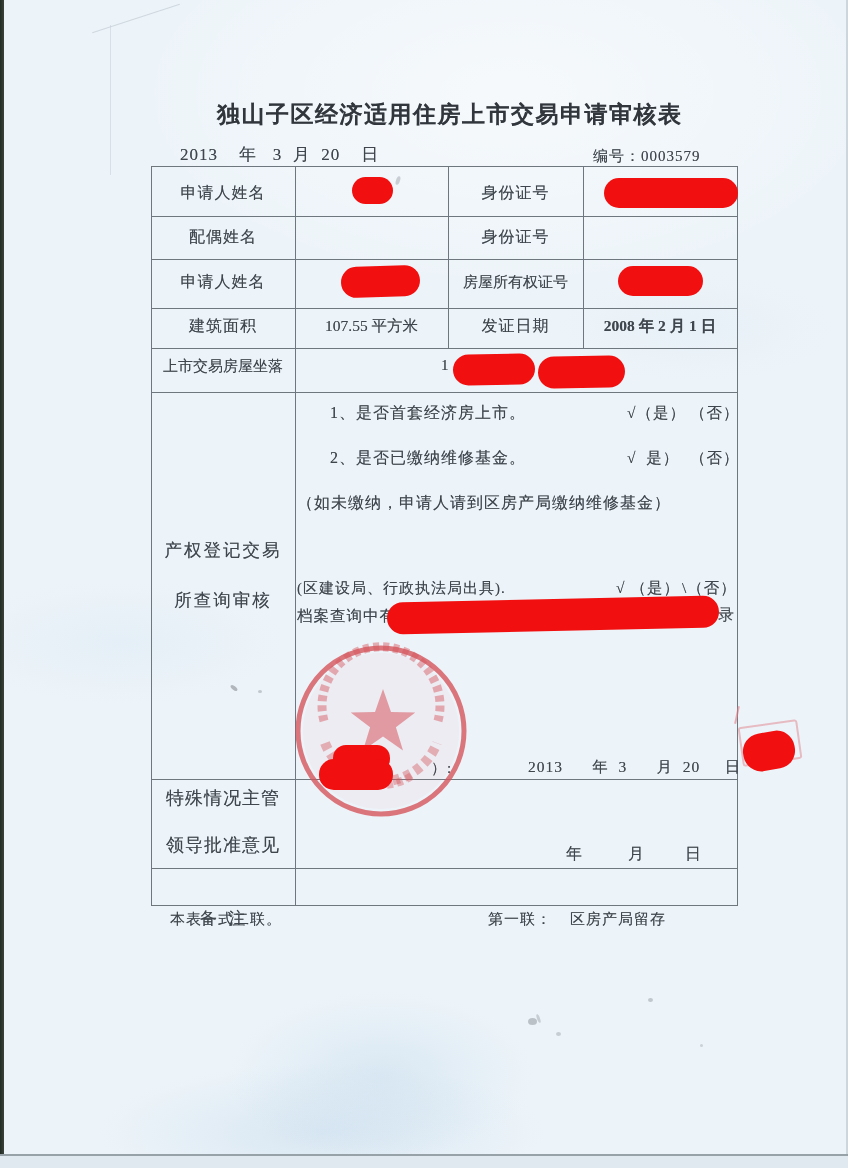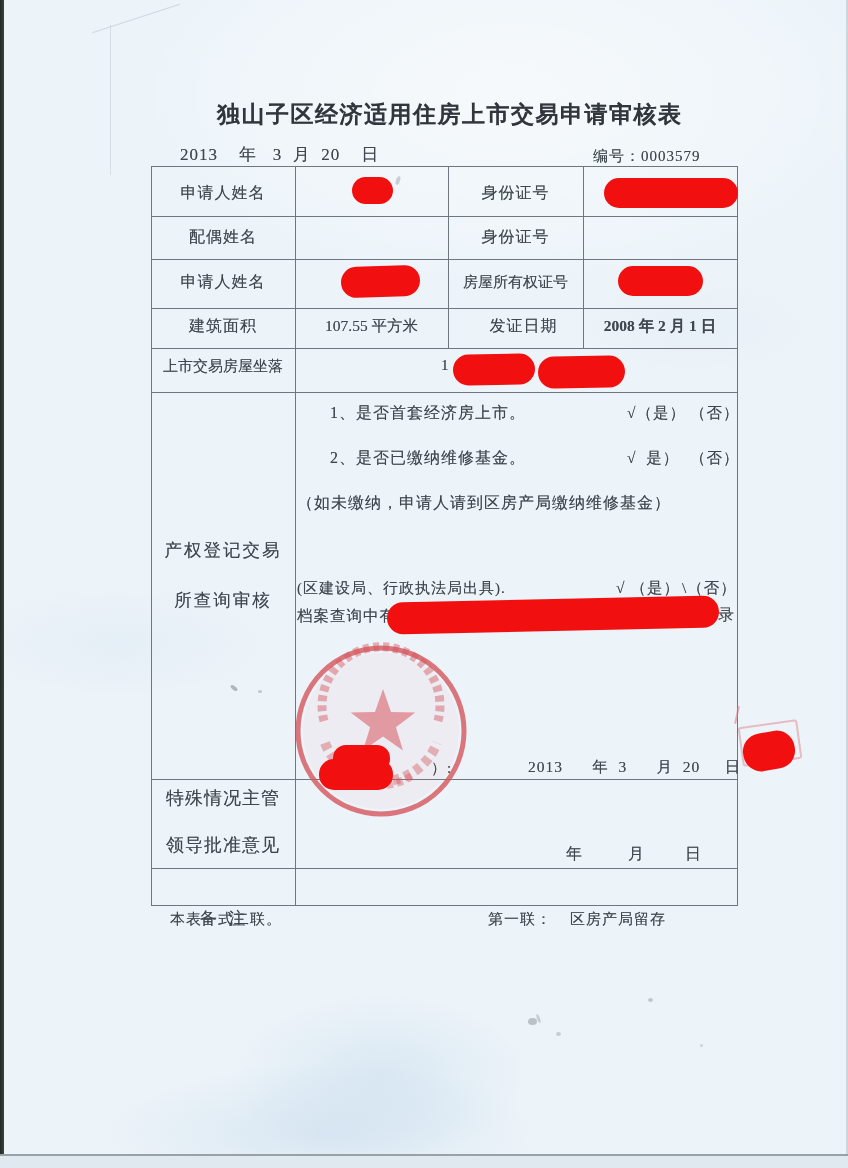--- a/index.html
+++ b/index.html
@@ -75,21 +75,21 @@
   <div class="t ctr" style="left:151px;top:228px;width:144px;font-size:16px;">配偶姓名</div>
   <div class="t ctr" style="left:448px;top:228px;width:135px;font-size:16px;">身份证号</div>
 
   <div class="t ctr" style="left:151px;top:273px;width:144px;font-size:16px;">申请人姓名</div>
   <div class="redact" style="left:341px;top:266px;width:79px;height:31px;transform:rotate(-2deg);"></div>
   <div class="t ctr" style="left:448px;top:274px;width:135px;font-size:15px;letter-spacing:0;">房屋所有权证号</div>
   <div class="redact" style="left:618px;top:266px;width:85px;height:30px;"></div>
 
   <div class="t ctr" style="left:151px;top:317px;width:144px;font-size:16px;">建筑面积</div>
   <div class="t ctr" style="left:295px;top:317px;width:153px;font-size:15.5px;letter-spacing:0;">107.55 平方米</div>
-  <div class="t ctr" style="left:448px;top:317px;width:135px;font-size:16px;padding-left:8px;">发证日期</div>
+  <div class="t ctr" style="left:448px;top:317px;width:135px;font-size:16px;">发证日期</div>
   <div class="t ctr" style="left:583px;top:317px;width:154px;font-size:15.5px;letter-spacing:0;font-weight:bold;">2008 年 2 月 1 日</div>
 
   <div class="t ctr" style="left:151px;top:358px;width:144px;font-size:15px;letter-spacing:0;">上市交易房屋坐落</div>
   <div class="t" style="left:441px;top:357px;font-size:15px;">1</div>
   <div class="redact" style="left:453px;top:354px;width:82px;height:31px;transform:rotate(-1deg);"></div>
   <div class="redact" style="left:538px;top:356px;width:87px;height:32px;transform:rotate(-1deg);"></div>
 
   <div class="t ctr" style="left:151px;top:540px;width:144px;font-size:17.5px;letter-spacing:2px;">产权登记交易</div>
   <div class="t ctr" style="left:151px;top:590px;width:144px;font-size:17.5px;letter-spacing:2px;">所查询审核</div>
 

